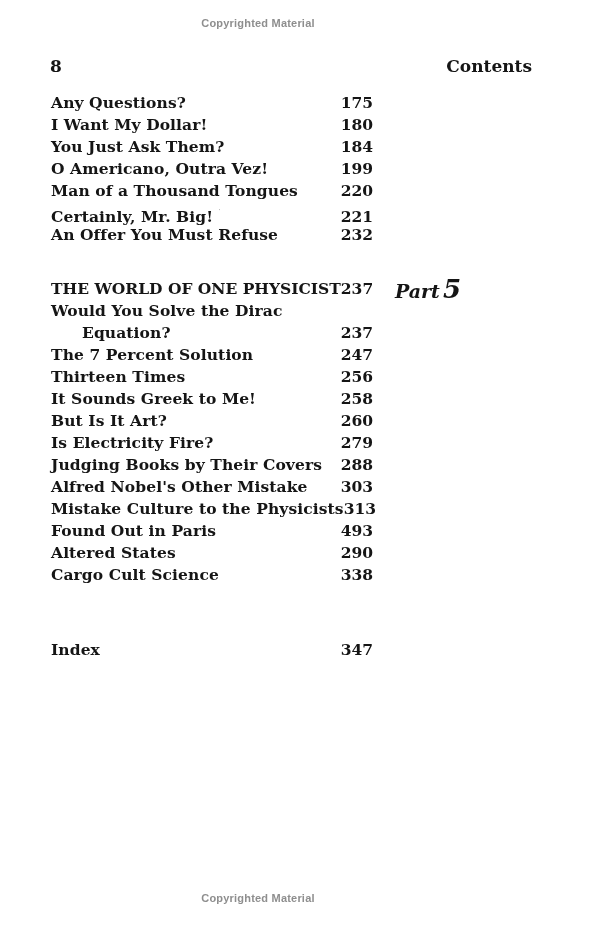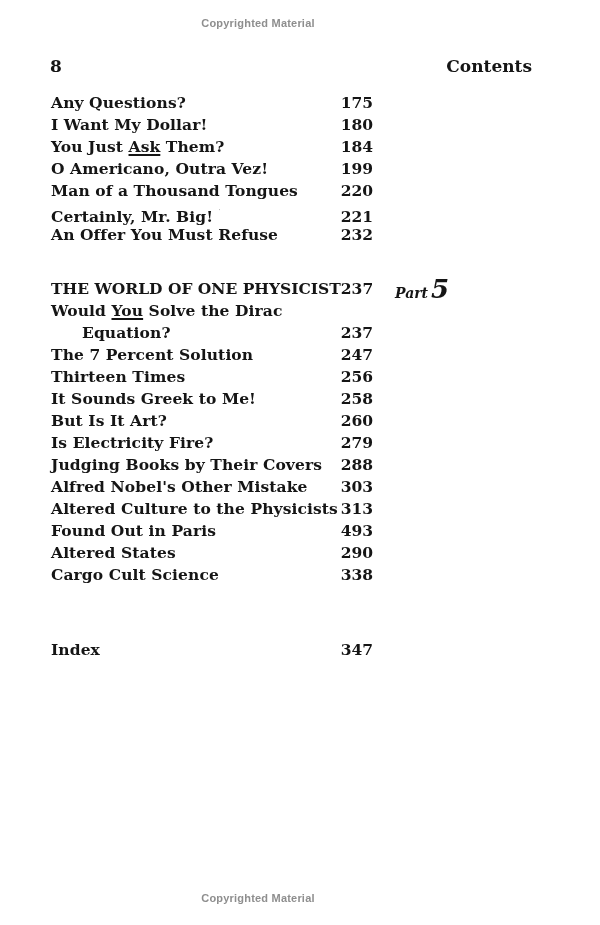--- a/index.html
+++ b/index.html
@@ -60,21 +60,20 @@
     height: 22px;
     line-height: 22px;
     white-space: nowrap;
   }
   .toc-row .title { letter-spacing: 0.1px; }
   .toc-row .pagenum { margin-left: auto; }
   .toc-row.indent .title { padding-left: 31px; }
   .toc-row.heading .title { letter-spacing: 0; }
 
   .u {
-    text-decoration: underline;
     text-decoration-thickness: 1.5px;
     text-underline-offset: 2px;
   }
   .faint {
     color: #b0b0b0;
     font-size: 9px;
     margin-left: 4px;
     vertical-align: 6px;
     font-weight: normal;
   }
@@ -82,21 +81,21 @@
   .part-label {
     position: absolute;
     left: 344px;
     top: 0;
     display: flex;
     align-items: baseline;
     font-style: italic;
     font-weight: bold;
     white-space: nowrap;
   }
-  .part-word { font-size: 14px; }
+  .part-word { font-size: 19px; }
   .part-num  { font-size: 26px; margin-left: 3px; }
 </style>
 </head>
 <body>
 
 <div class="copyright top">Copyrighted Material</div>
 
 <div class="page-header">
   <span>8</span>
   <span>Contents</span>
@@ -171,21 +170,21 @@
       </div>
       <div class="toc-row">
         <span class="title"><span>Judging Books by Their Covers</span></span>
         <span class="pagenum">288</span>
       </div>
       <div class="toc-row">
         <span class="title"><span>Alfred Nobel's Other Mistake</span></span>
         <span class="pagenum">303</span>
       </div>
       <div class="toc-row">
-        <span class="title"><span>Altered Culture to the Physicists</span></span>
+        <span class="title"><span>Mistake Culture to the Physicists</span></span>
         <span class="pagenum">313</span>
       </div>
       <div class="toc-row">
         <span class="title"><span>Found Out in Paris</span></span>
         <span class="pagenum">493</span>
       </div>
       <div class="toc-row">
         <span class="title"><span>Altered States</span></span>
         <span class="pagenum">290</span>
       </div>

